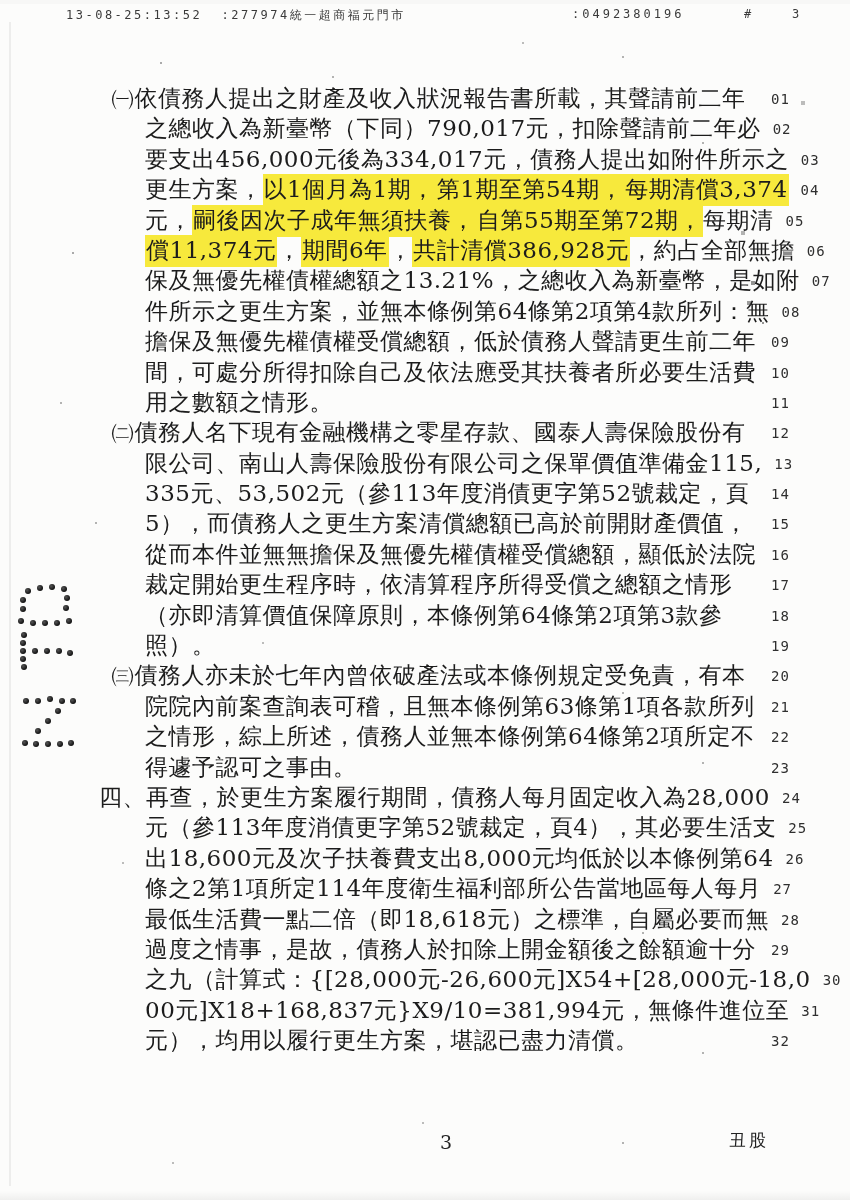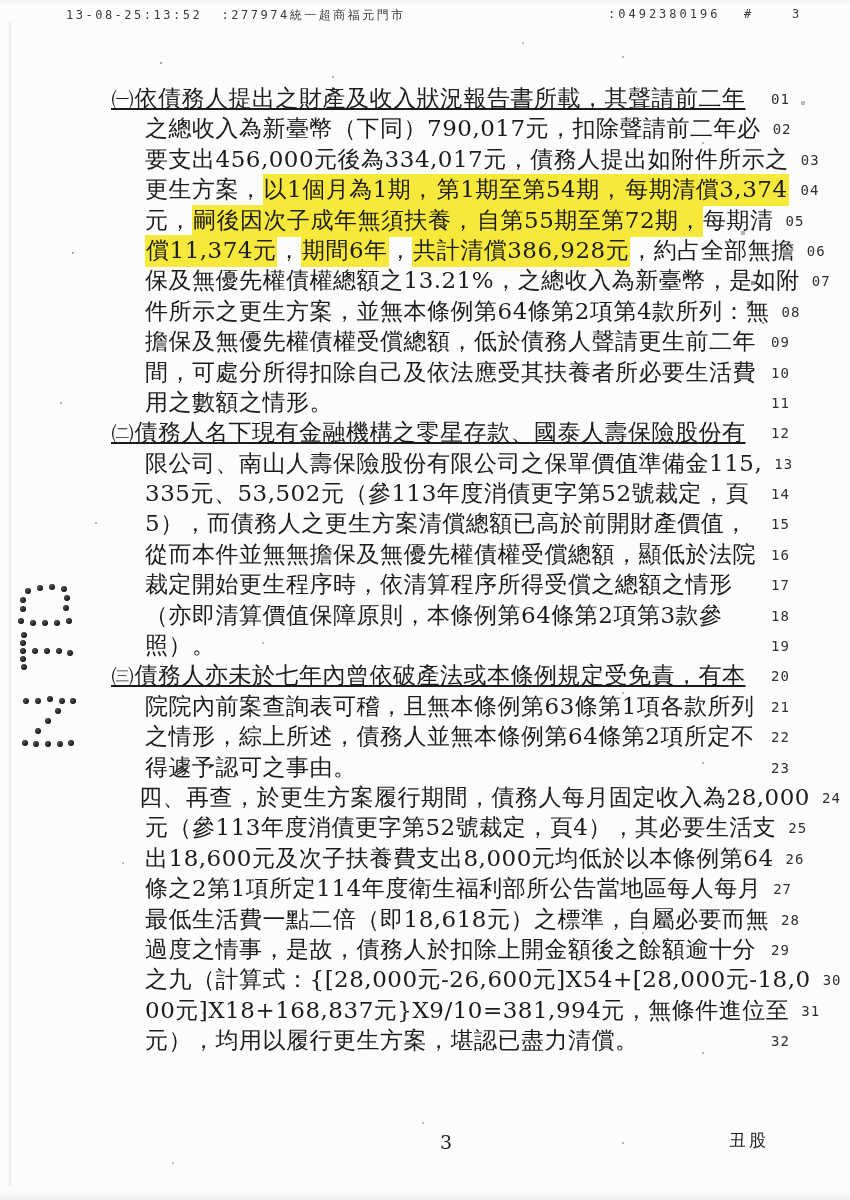--- a/index.html
+++ b/index.html
@@ -13,31 +13,31 @@
   
   .edge-left{position:absolute;left:9px;top:22px;bottom:14px;width:2px;background:rgba(0,0,0,0.06);}
   .edge-bottom{position:absolute;left:0;right:0;bottom:0;height:9px;background:linear-gradient(to bottom,rgba(0,0,0,0.00),rgba(0,0,0,0.05));}
   .edge-top{position:absolute;left:0;right:0;top:0;height:4px;background:rgba(0,0,0,0.02);}
 
   
   .fax-header{position:absolute;top:7px;left:0;width:100%;height:18px;
     font-family:"DejaVu Sans Mono","Liberation Mono",monospace;
     font-size:12px;color:#3a3a3a;white-space:nowrap;}
   .fax-left{position:absolute;left:66px;letter-spacing:2.5px;}
-  .fax-num{position:absolute;left:608px;letter-spacing:3px;}
+  .fax-num{position:absolute;left:572px;letter-spacing:3px;}
   .fax-hash{position:absolute;left:744px;}
   .fax-page{position:absolute;left:792px;}
 
   
   .doc-body{position:absolute;left:99px;top:84px;width:706px;}
   .line{display:flex;height:30.4px;align-items:flex-start;}
   .line-text{flex:1;font-size:23px;line-height:29px;letter-spacing:0.5px;white-space:nowrap;}
-  .ind-item .line-text{padding-left:12px;text-decoration:underline;}
+  .ind-item .line-text{padding-left:12px;}
   .ind-cont .line-text{padding-left:46px;}
-  .ind-outer .line-text{padding-left:0;margin-left:40px;}
+  .ind-outer .line-text{padding-left:0;}
   .line-num{width:34px;flex:none;text-align:left;padding-top:7px;
     font-family:"DejaVu Sans Mono","Liberation Mono",monospace;
     font-size:14px;color:#2f2f2f;letter-spacing:1px;margin-left:12px;}
   .hl{background:var(--hl,#f7e93c);padding:2px 1px 4px;}
 
   
   .dot-mark{position:absolute;left:0;top:0;}
   .dot-mark i{position:absolute;width:6px;height:6px;border-radius:50%;
     background:radial-gradient(circle at 35% 35%, #555 0%, #111 70%);}
 

